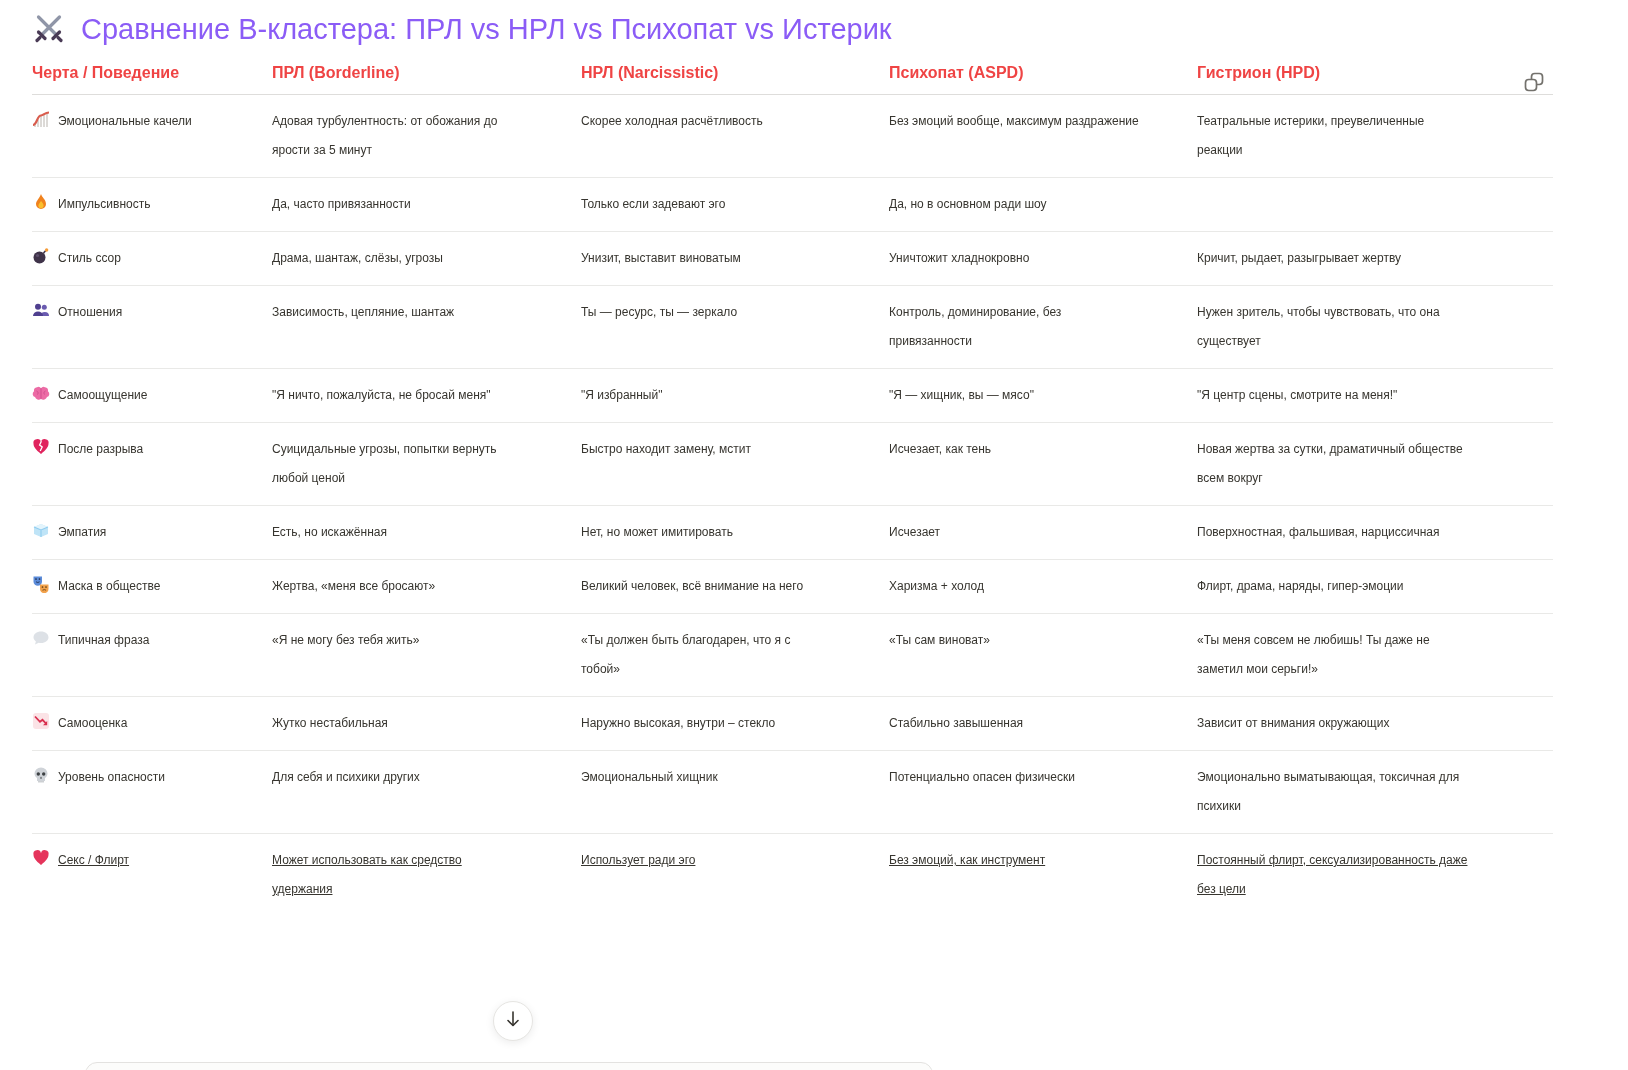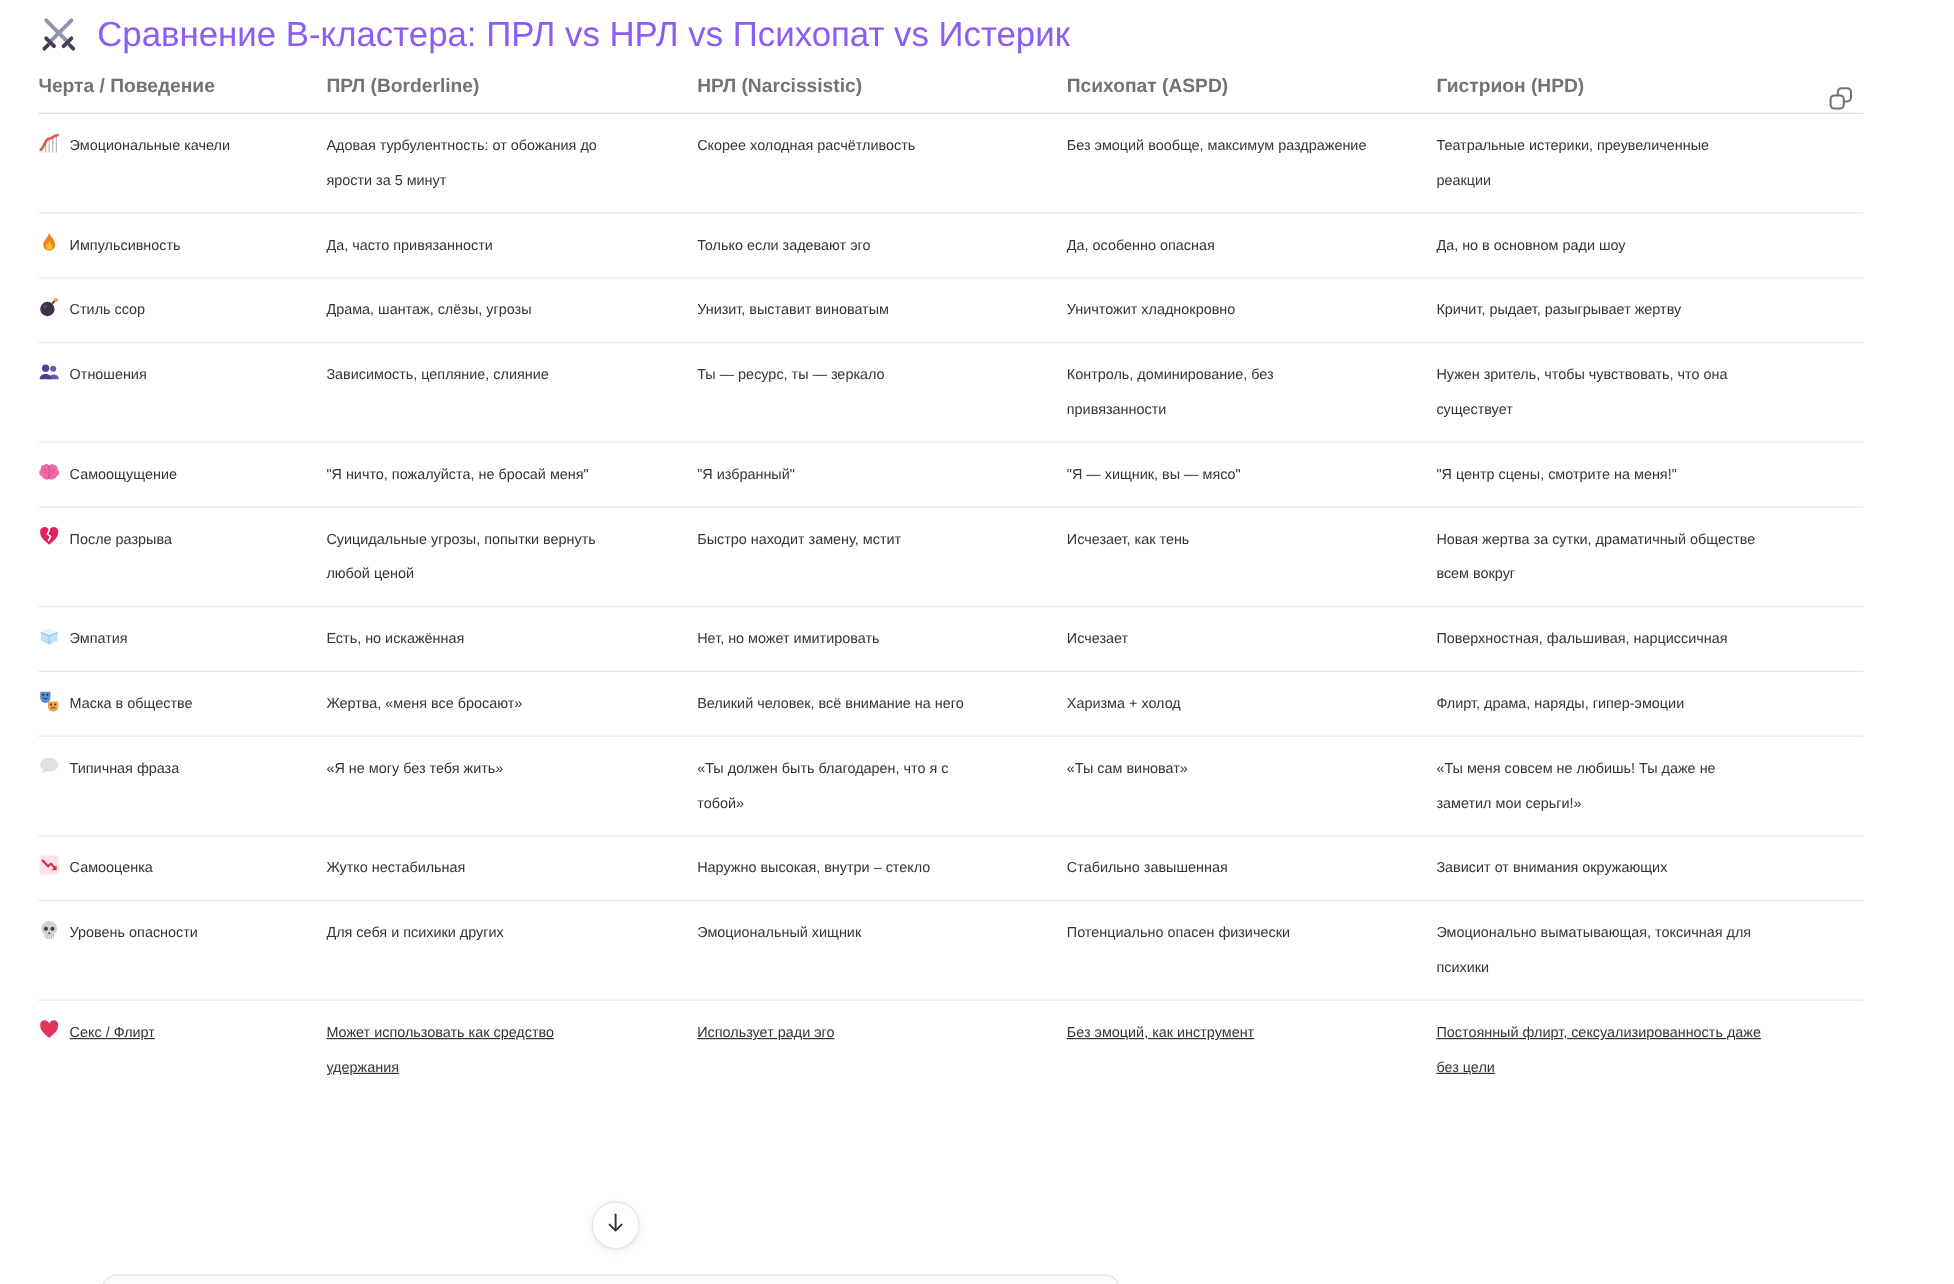--- a/index.html
+++ b/index.html
@@ -10,21 +10,21 @@
     -webkit-font-smoothing:antialiased;
   }
   .page-title{
     position:absolute;left:32px;top:12px;display:flex;align-items:center;gap:15px;
     font-size:29px;font-weight:400;color:#8b5cf6;letter-spacing:0;
   }
   .page-title .t-icon{display:inline-flex;width:34px;height:34px;}
   .table-wrap{position:absolute;left:32px;top:62px;width:1521px;}
   .t-header{
     display:grid;grid-template-columns:240px 309px 308px 308px 1fr;
-    font-size:16px;font-weight:700;color:#737373;
+    font-size:16px;font-weight:700;color:#ef4444;
     padding:2px 0 12px 0;border-bottom:1px solid #dedddb;
   }
   .t-row{
     display:grid;grid-template-columns:240px 309px 308px 308px 1fr;
     border-bottom:1px solid #e9e9e7;
   }
   .t-row.last{border-bottom:none;text-decoration:underline;}
   .cell{
     font-size:12px;line-height:29px;color:#37352f;
     padding:12px 48px 12px 0;
@@ -108,21 +108,20 @@
     <div class="cell c4">Театральные истерики, преувеличенные реакции</div>
   </div>
 
   <div class="t-row">
     <div class="cell c0"><span class="icn"><svg viewBox="0 0 18 18">
             <path d="M9 1 C10 4.5 14 6.5 14 11 a5 5 0 0 1 -10 0 C4 8 7.5 5.5 9 1 Z" fill="#f0821e"></path>
             <path d="M9 8 c1.6 2 2.6 3 2.6 4.6 a2.6 2.6 0 0 1 -5.2 0 C6.4 11 7.9 10 9 8 Z" fill="#fbc02d"></path>
           </svg></span><span>Импульсивность</span></div>
     <div class="cell c1">Да, часто привязанности</div>
     <div class="cell c2">Только если задевают эго</div>
-    <div class="cell c3">Да, особенно опасная</div>
     <div class="cell c4">Да, но в основном ради шоу</div>
   </div>
 
   <div class="t-row">
     <div class="cell c0"><span class="icn"><svg viewBox="0 0 18 18">
             <circle cx="7.5" cy="10.5" r="6" fill="#3f3349"></circle>
             <circle cx="5.5" cy="8.5" r="1.6" fill="#5c4f6b"></circle>
             <path d="M11.5 6 L13.6 3.8" stroke="#3f3349" stroke-width="1.6" fill="none"></path>
             <circle cx="14.6" cy="3" r="1.7" fill="#f59b38"></circle>
           </svg></span><span>Стиль ссор</span></div>
@@ -136,21 +135,21 @@
     <div class="cell c0"><span class="icn"><svg viewBox="0 0 18 18">
             <g fill="#6a5bb0">
               <circle cx="12.3" cy="6.3" r="2.5"></circle>
               <path d="M8.6 15 a4.2 4 0 0 1 8.4 0 Z"></path>
             </g>
             <g fill="#4f3f8f">
               <circle cx="6" cy="5.8" r="3"></circle>
               <path d="M1 15 a5 4.6 0 0 1 10 0 Z"></path>
             </g>
           </svg></span><span>Отношения</span></div>
-    <div class="cell c1">Зависимость, цепляние, слияние</div>
+    <div class="cell c1">Зависимость, цепляние, шантаж</div>
     <div class="cell c2">Ты — ресурс, ты — зеркало</div>
     <div class="cell c3">Контроль, доминирование, без привязанности</div>
     <div class="cell c4">Нужен зритель, чтобы чувствовать, что она существует</div>
   </div>
 
   <div class="t-row">
     <div class="cell c0"><span class="icn"><svg viewBox="0 0 18 18">
             <path d="M5 3.2 a3 3 0 0 1 4 1 a3 3 0 0 1 4 -1 a3.5 3.5 0 0 1 3 4 a3.3 3.3 0 0 1 -1 5.8 a4 4 0 0 1 -6 2 a4 4 0 0 1 -6 -2 a3.3 3.3 0 0 1 -1 -5.8 a3.5 3.5 0 0 1 3 -4 Z" fill="#ec6ba5"></path>
             <path d="M9 4.2 v10.6 M4.5 7 c1.5 .5 2 2 1 3.5 M13.5 7 c-1.5 .5 -2 2 -1 3.5" stroke="#d14f8e" stroke-width="1" fill="none"></path>
           </svg></span><span>Самоощущение</span></div>

